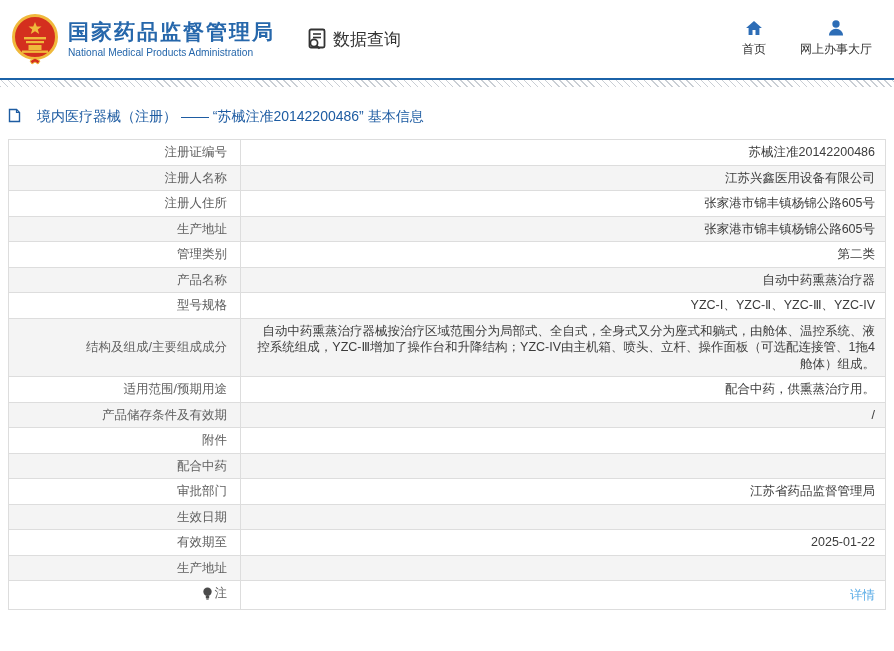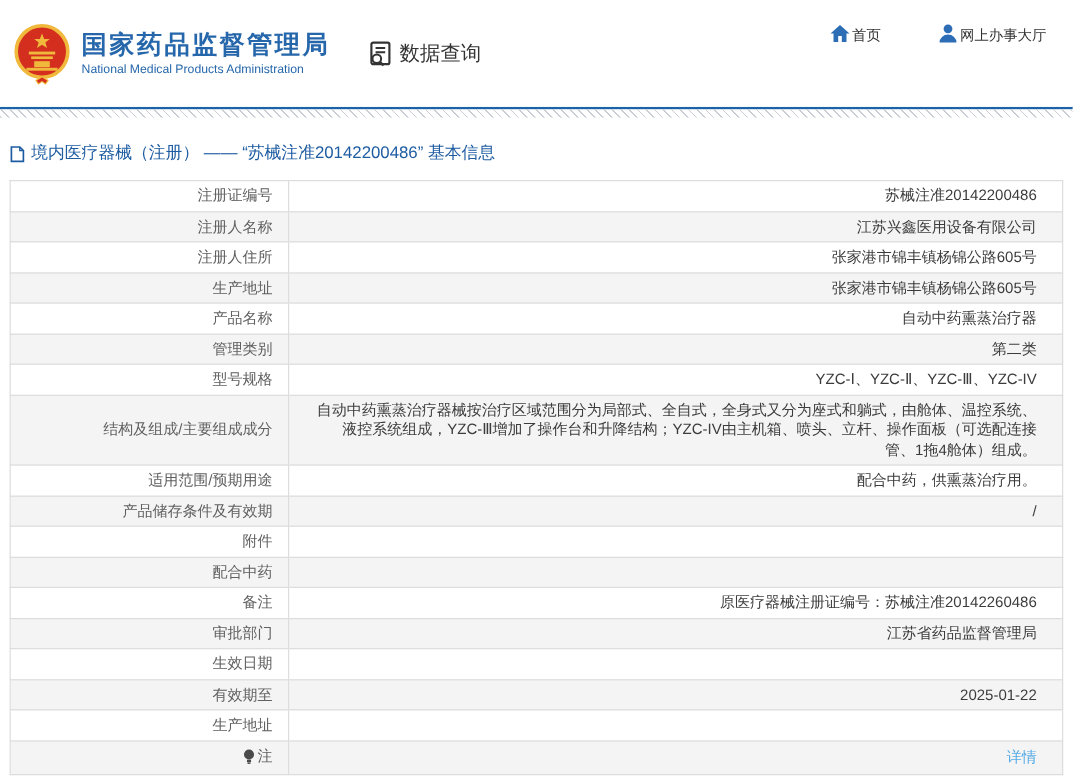--- a/index.html
+++ b/index.html
@@ -5,71 +5,71 @@
   * { box-sizing: border-box; }
   html,body { margin:0; padding:0; background:#fff; }
   body {
     width:894px; height:651px; overflow:hidden;
     font-family:"Liberation Sans","DejaVu Sans",sans-serif;
     color:#333;
   }
 
   
   .header {
-    height:89px; background:#fff;
+    height:78px; background:#fff;
     display:flex; align-items:center;
     padding-left:10px; position:relative;
   }
   .logo { width:50px; height:52px; flex:0 0 auto; }
   .brand { margin-left:8px; }
   .brand-cn {
     color:#2667ab; font-size:21px; font-weight:bold;
     letter-spacing:2px; line-height:24px;
   }
   .brand-en { color:#2667ab; font-size:10.2px; margin-top:3px; }
   .data-query {
     display:flex; align-items:center; margin-left:30px;
     font-size:17px; color:#333; cursor:pointer;
   }
   .data-query svg { margin-right:4px; }
   .header-nav {
     position:absolute; right:22px; top:18px;
     display:flex; gap:34px;
   }
   .nav-item {
-    display:flex; flex-direction:row; align-items:center;
-    font-size:12px; color:#333; cursor:pointer; line-height:18px;margin-left:12px;
+    display:flex; flex-direction:column; align-items:center;
+    font-size:12px; color:#333; cursor:pointer; line-height:18px;
   }
   .nav-item svg { margin-bottom:2px; }
 
   .header-rule   { height:2px; background:#1b62a8; }
   .header-hatch  {
     height:7px;
     background:repeating-linear-gradient(45deg,
       #c9ced4 0, #c9ced4 1px, transparent 1px, transparent 5px);
   }
 
   
   .breadcrumb {
     margin:21px 0 13px 8px;
-    display:flex; align-items:center;
-    color:#1e5ca2; font-size:14px;
+    display:flex; 
+    color:#1e5ca2; font-size:14px;gap:11px;
   }
   .breadcrumb svg { margin-right:5px; flex:0 0 auto; }
 
   
   table.detail {
     width:878px; margin-left:8px;
     border-collapse:collapse; table-layout:fixed;
     font-size:12.5px;
   }
   table.detail tr:nth-child(even) { background:#f4f4f4; }
   table.detail th, table.detail td {
     border:1px solid #ddd;
-    padding:4px 21px;
+    padding:4px 10px;
     line-height:16.5px;
     vertical-align:middle;
     height:25px;
   }
   table.detail th {
     width:232px; text-align:right;
     font-weight:normal; color:#606060;
     padding-right:13px;
   }
   table.detail td { color:#3c3c3c; text-align:right; }
@@ -143,28 +143,28 @@
       </tr>
       <tr>
         <th><span>注册人住所</span></th>
         <td><span>张家港市锦丰镇杨锦公路605号</span></td>
       </tr>
       <tr>
         <th><span>生产地址</span></th>
         <td><span>张家港市锦丰镇杨锦公路605号</span></td>
       </tr>
       <tr>
+        <th><span>管理类别</span></th>
+        <td><span>第二类</span></td>
+      </tr>
+      <tr>
         <th><span>产品名称</span></th>
         <td><span>自动中药熏蒸治疗器</span></td>
       </tr>
       <tr>
-        <th><span>管理类别</span></th>
-        <td><span>第二类</span></td>
-      </tr>
-      <tr>
         <th><span>型号规格</span></th>
         <td><span>YZC-Ⅰ、YZC-Ⅱ、YZC-Ⅲ、YZC-IV</span></td>
       </tr>
       <tr>
         <th><span>结构及组成/主要组成成分</span></th>
         <td><span>自动中药熏蒸治疗器械按治疗区域范围分为局部式、全自式，全身式又分为座式和躺式，由舱体、温控系统、液控系统组成，YZC-Ⅲ增加了操作台和升降结构；YZC-IV由主机箱、喷头、立杆、操作面板（可选配连接管、1拖4舱体）组成。</span></td>
       </tr>
       <tr>
         <th><span>适用范围/预期用途</span></th>
         <td><span>配合中药，供熏蒸治疗用。</span></td>
@@ -173,24 +173,20 @@
         <th><span>产品储存条件及有效期</span></th>
         <td><span>/</span></td>
       </tr>
       <tr>
         <th><span>附件</span></th>
         <td><span></span></td>
       </tr>
       <tr>
         <th><span>配合中药</span></th>
         <td><span></span></td>
-      </tr>
-      <tr>
-        <th><span>备注</span></th>
-        <td><span>原医疗器械注册证编号：苏械注准20142260486</span></td>
       </tr>
       <tr>
         <th><span>审批部门</span></th>
         <td><span>江苏省药品监督管理局</span></td>
       </tr>
       <tr>
         <th><span>生效日期</span></th>
         <td><span></span></td>
       </tr>
       <tr>

